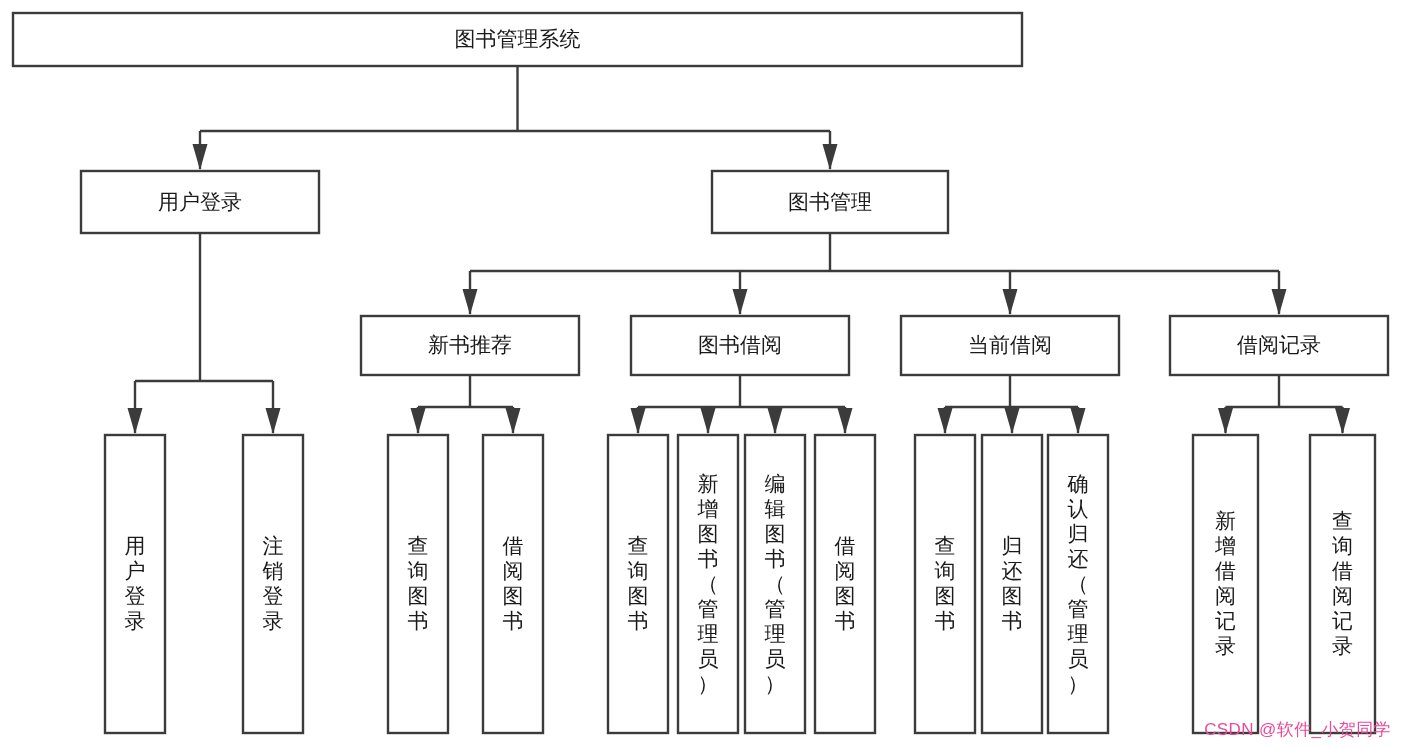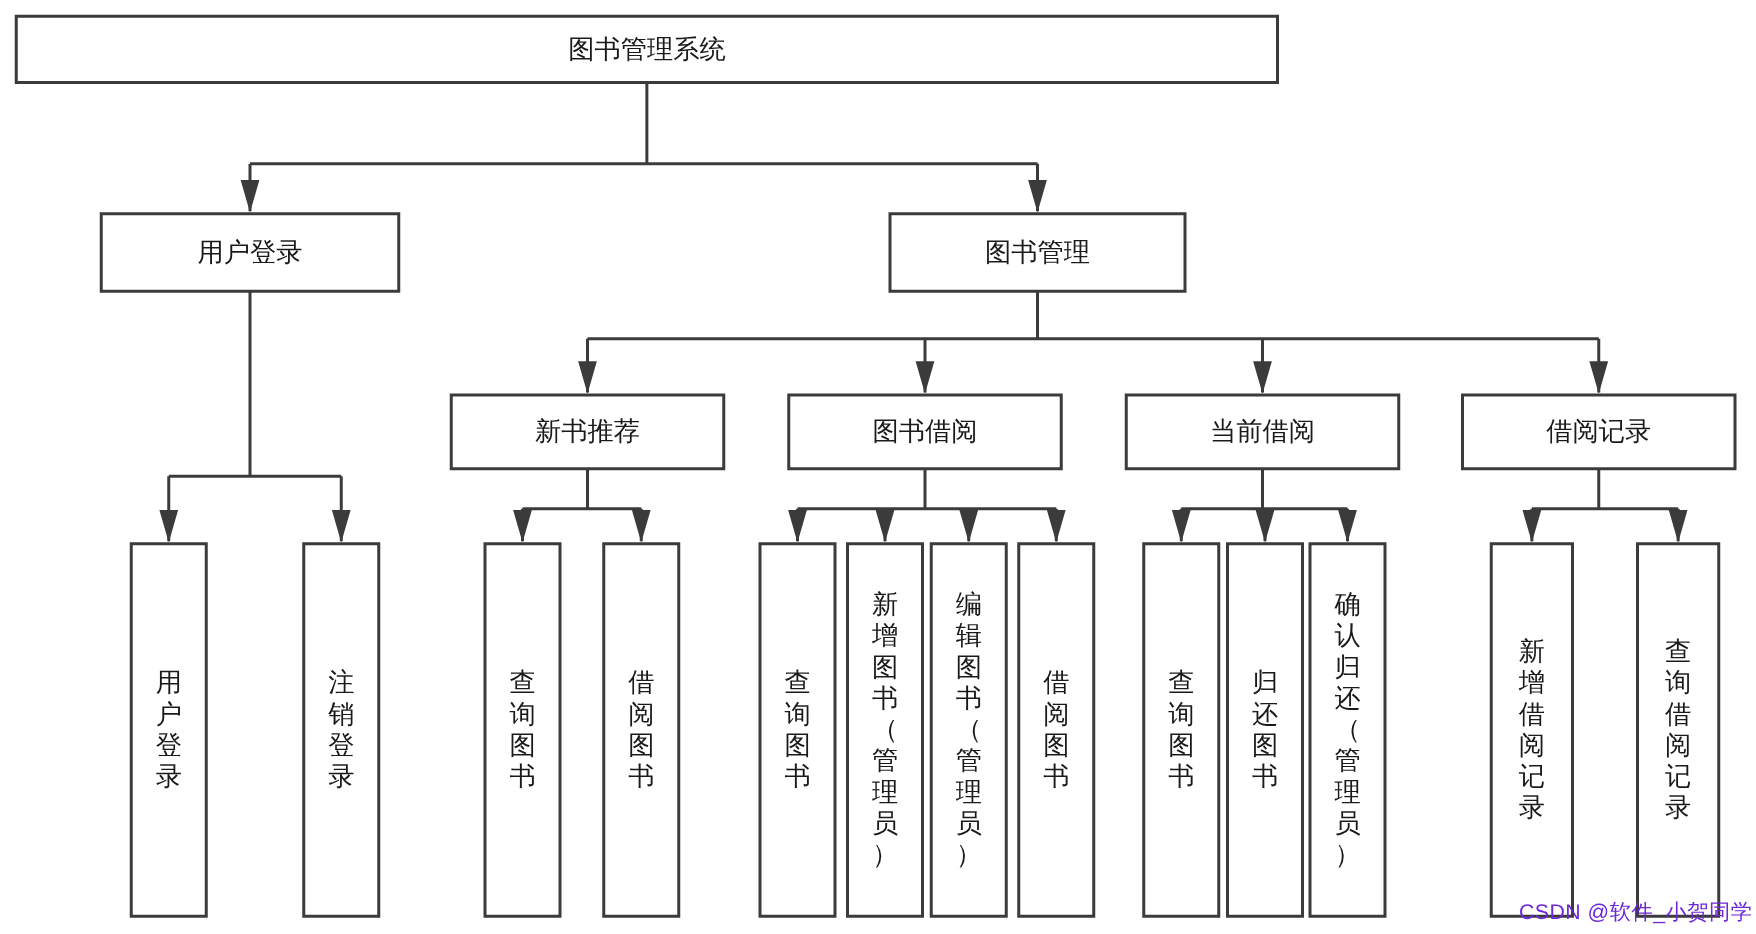--- a/index.html
+++ b/index.html
@@ -49,25 +49,25 @@
     dominant-baseline: middle;
   }
   .node-label-v {
     font-family: "Liberation Sans", "DejaVu Sans", sans-serif;
     font-size: 21px;
     fill: #1a1a1a;
     text-anchor: middle;
   }
   .watermark-text {
     position: absolute;
-    right: 3px;
+    right: 14px;
     bottom: 6px;
     font-family: "Liberation Sans", "DejaVu Sans", sans-serif;
     font-size: 17px;
-    color: #6d28d9;
+    color: #ec4899;
     letter-spacing: 0.4px;
     white-space: nowrap;
     user-select: none;
   }
 </style>
 </head>
 <body>
 
 <div id="diagram-root">
   <svg id="tree-svg" viewBox="0 0 1405 747" xmlns="http://www.w3.org/2000/svg">

